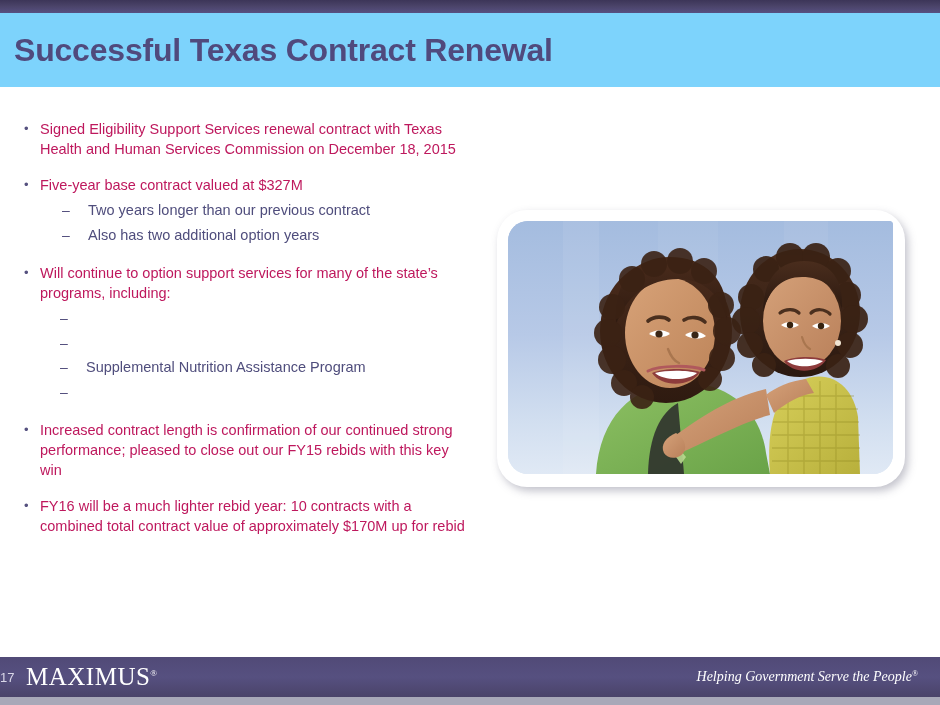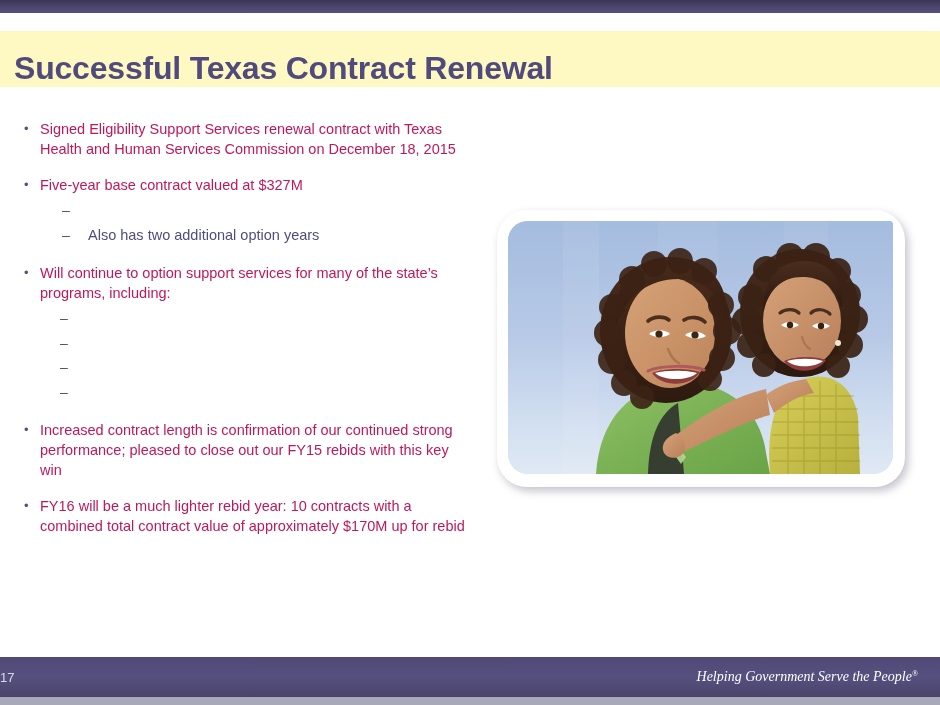--- a/index.html
+++ b/index.html
@@ -21,22 +21,21 @@
     left: 0; top: 0;
     width: 940px; height: 13px;
     background: linear-gradient(to bottom, #3c3558 0%, #4a4368 45%, #575082 100%);
   }
 
   
   .title-band {
     position: absolute;
     left: 0; top: 13px;
     width: 940px; height: 74px;
-    background: #fef9c3;
-    margin-top: 18px;
+    background: #7dd3fc;
   }
   .title-band .slide-title {
     position: absolute;
     left: 14px;
     top: 50%;
     transform: translateY(-50%);
     font-size: 32px;
     font-weight: bold;
     color: #504a7d;
     letter-spacing: -0.2px;
@@ -205,20 +204,21 @@
     </div>
 
     <div class="blk">
       <div class="bullet-row">
         <div class="dot">•</div>
         <div class="lvl1-text">Five-year base contract valued at $327M</div>
       </div>
       <div class="sub-list">
         <div class="sub-row">
           <div class="dash">–</div>
+          <div class="sub-text">Two years longer than our previous contract</div>
         </div>
         <div class="sub-row">
           <div class="dash">–</div>
           <div class="sub-text">Also has two additional option years</div>
         </div>
       </div>
     </div>
 
     <div class="blk">
       <div class="bullet-row">
@@ -227,20 +227,21 @@
       </div>
       <div class="sub-list deep">
         <div class="sub-row">
           <div class="dash">–</div>
         </div>
         <div class="sub-row">
           <div class="dash">–</div>
         </div>
         <div class="sub-row">
           <div class="dash">–</div>
+          <div class="sub-text">Supplemental Nutrition Assistance Program</div>
         </div>
         <div class="sub-row">
           <div class="dash">–</div>
         </div>
       </div>
     </div>
 
     <div class="blk">
       <div class="bullet-row">
         <div class="dot">•</div>
@@ -373,16 +374,17 @@
         <path d="M258 168 C 222 176 190 198 168 214 C 160 220 162 231 172 232 C 196 222 232 202 262 194 Z" fill="url(#skin2)"></path>
         <path d="M168 212 C 158 216 152 224 156 232 C 160 239 172 238 176 231 C 179 225 176 216 168 212 Z" fill="url(#skin2)"></path>
         <path d="M298 158 C 282 160 268 166 258 174 L 266 192 C 278 182 292 174 306 172 Z" fill="url(#skin2)"></path>
       </svg>
     </div>
   </div>
 
 </div>
 
 <div class="footer-bar">
+  <div class="footer-logo"><span>MAXIMUS</span><span class="tm">®</span></div>
   <div class="page-num">17</div>
   <div class="tagline"><span>Helping Government Serve the People</span><span class="reg">®</span></div>
 </div>
 <div class="bottom-strip"></div>
 
 </body></html>

